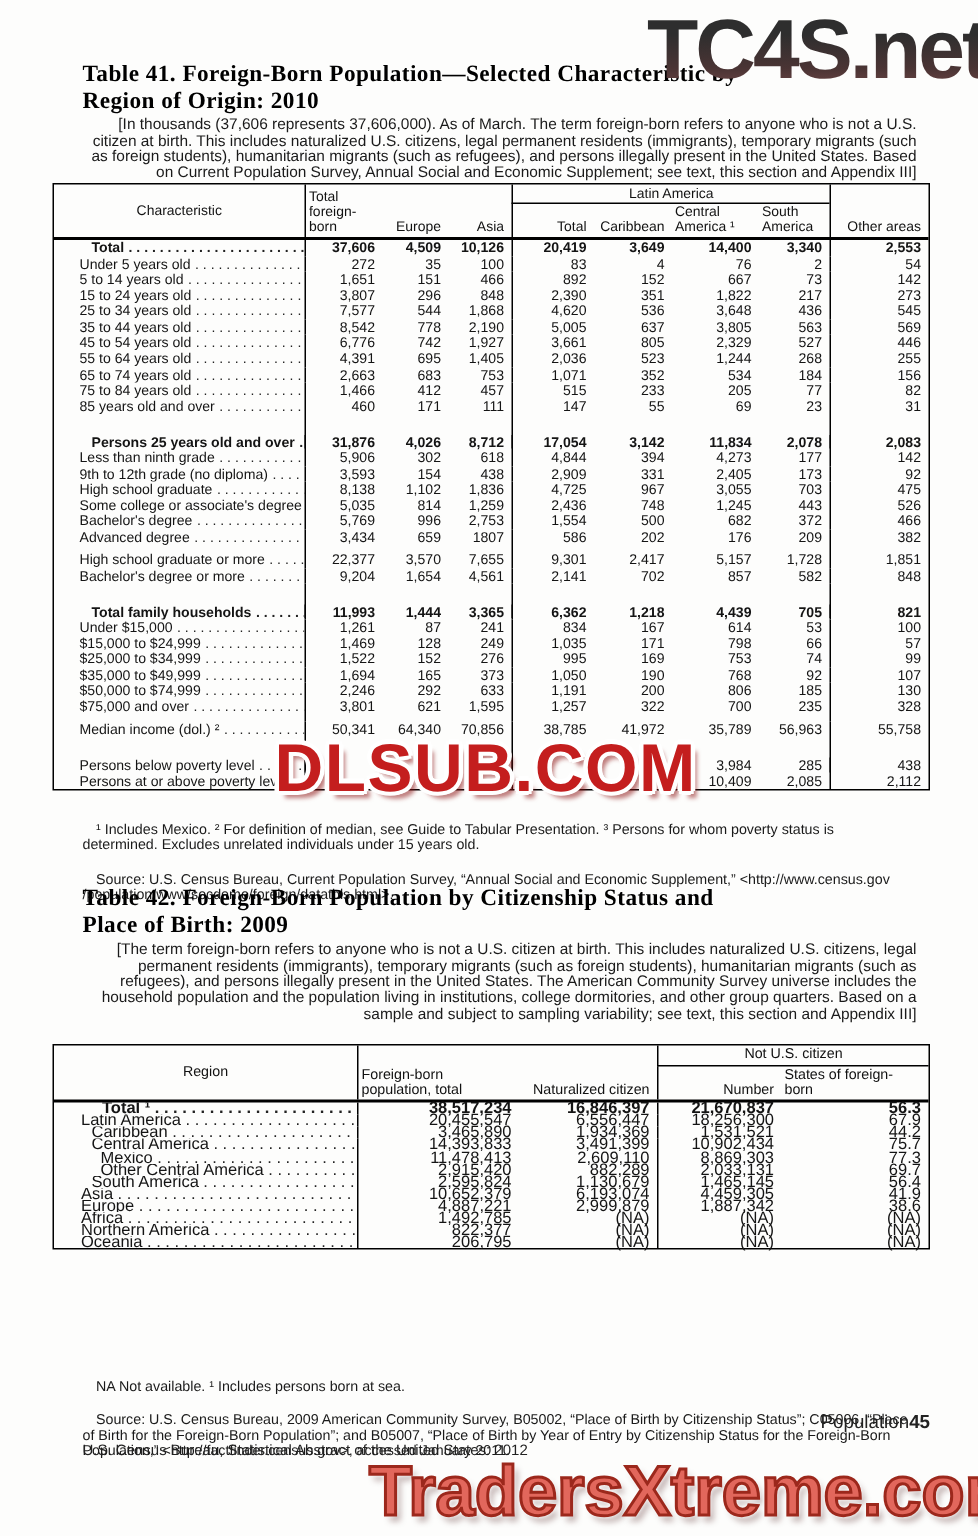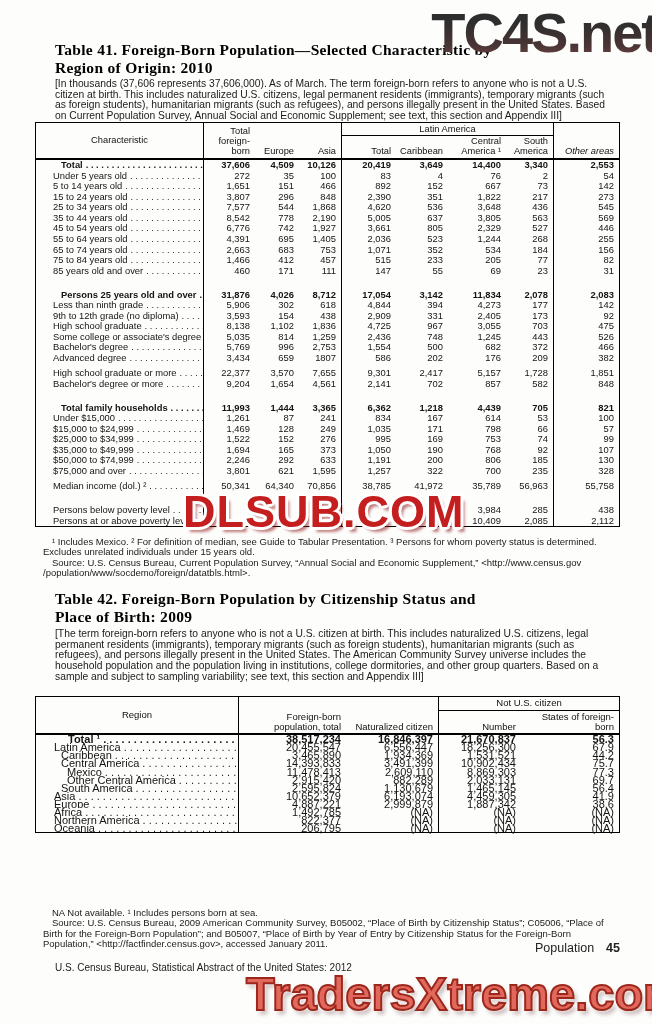--- a/index.html
+++ b/index.html
@@ -1,26 +1,26 @@
 <!DOCTYPE html>
 <html><head>
 <meta charset="utf-8">
 <style>
   html,body{margin:0;padding:0;background:#e8e8e8;}
   .page{position:relative;width:652px;height:1024px;background:#fdfdfc;overflow:hidden;
         font-family:"Liberation Sans",sans-serif;color:#141414;}
   
   .tbl-title{position:absolute;font-family:"Liberation Serif",serif;font-weight:bold;
              font-size:15.5px;line-height:18px;letter-spacing:.3px;color:#000;}
-  .intro{position:absolute;font-size:10.3px;line-height:10.7px;color:#1a1a1a;text-align:left;}
+  .intro{position:absolute;font-size:10.3px;line-height:10.7px;color:#1a1a1a;text-align:right;}
   
   .tbl{position:absolute;border:1px solid #000;background:transparent;}
   .hdr{border-bottom:2px solid #000;display:grid;font-size:9.3px;color:#111;}
   .hcell{display:flex;align-items:flex-end;justify-content:flex-end;
-         text-align:right;padding:1px 5px 2px 2px;line-height:9.6px;}
+         text-align:left;padding:1px 5px 2px 2px;line-height:9.6px;}
   .hcenter{align-items:center;justify-content:center;text-align:center;padding:0;}
   .group-head{display:flex;align-items:flex-start;justify-content:center;
               border-bottom:1px solid #000;padding-top:1px;line-height:10px;}
   .bl{border-left:1px solid #000;}
   
   .row{display:grid;}
   .t41 .row{grid-template-columns:167px 52px 44px 42px 55px 52px 58px 47px 66px;
             height:10.55px;line-height:10.55px;font-size:9.4px;}
   .t42 .row{grid-template-columns:202px 108px 92px 83px 98px;
             height:8.1px;line-height:8.1px;font-size:11px;}
@@ -33,24 +33,24 @@
   .row.bold{font-weight:bold;}
   .t41 .row.bold .cell-label{padding-left:25px;}
   .t42 .row.bold .cell-label{padding-left:32px;}
   .t42 .row.ind1 .cell-label{padding-left:25px;}
   .t42 .row.ind2 .cell-label{padding-left:31px;}
   .row-section{height:13.5px !important;line-height:14.5px !important;}
   .row-section .cell-label{justify-content:center;padding-left:0 !important;margin-top:23px;}
   .row-gap{height:4.5px !important;}
   
   .fnote{position:absolute;font-size:9.5px;line-height:10.4px;color:#1a1a1a;overflow-wrap:break-word;}
-  .fnote p{margin:0;text-indent:9px;}
+  .fnote p{margin:12px;text-indent:9px;}
   .footer-line{position:absolute;font-size:10px;color:#222;}
   .page-num{position:absolute;font-size:12.5px;color:#222;}
-  .page-num b{font-weight:bold;margin-left:12px;text-align:center;}
+  .page-num b{font-weight:bold;margin-left:0;text-align:center;}
   
   .wm{position:absolute;white-space:nowrap;pointer-events:none;}
   .wm-tc4s{top:0px;right:-6px;font-size:56px;font-weight:800;letter-spacing:-2px;
            background:linear-gradient(#2e2e2e 35%,#4a3434 70%,#7a4b4b);
            -webkit-background-clip:text;background-clip:text;color:transparent;}
   .wm-dlsub{top:486px;left:183px;font-size:45px;font-weight:800;letter-spacing:1px;color:#c41e1e;
             text-shadow:-2px -2px 0 #fff,2px -2px 0 #fff,-2px 2px 0 #fff,2px 2px 0 #fff,
                         -3px 0 0 #fff,3px 0 0 #fff,0 -3px 0 #fff,0 3px 0 #fff,
                         4px 5px 3px rgba(140,20,20,.55);}
   .wm-traders{top:966px;left:246px;font-size:47px;font-weight:800;color:#e2675c;
@@ -73,21 +73,21 @@
     <div class="hdr" style="grid-template-columns:167px 52px 44px 42px 55px 52px 58px 47px 66px;grid-template-rows:13px auto;">
       <div class="hcell hcenter" style="grid-column:1;grid-row:1/3;">Characteristic</div>
       <div class="hcell bl" style="grid-column:2;grid-row:1/3;">Total foreign-born</div>
       <div class="hcell" style="grid-column:3;grid-row:1/3;">Europe</div>
       <div class="hcell" style="grid-column:4;grid-row:1/3;">Asia</div>
       <div class="group-head bl" style="grid-column:5/9;grid-row:1;">Latin America</div>
       <div class="hcell bl" style="grid-column:5;grid-row:2;">Total</div>
       <div class="hcell" style="grid-column:6;grid-row:2;">Caribbean</div>
       <div class="hcell" style="grid-column:7;grid-row:2;">Central America ¹</div>
       <div class="hcell" style="grid-column:8;grid-row:2;">South America</div>
-      <div class="hcell bl" style="grid-column:9;grid-row:1/3;font-style:italic;">Other areas</div>
+      <div class="hcell bl" style="grid-column:9;grid-row:1/3;">Other areas</div>
     </div>
     <div>
         <div class="row bold">
         <div class="cell-label">
           <span class="lbl">Total</span>
           <span class="leader"></span>
         </div>
         <div class="v bl">37,606</div>
         <div class="v">4,509</div>
         <div class="v">10,126</div>

